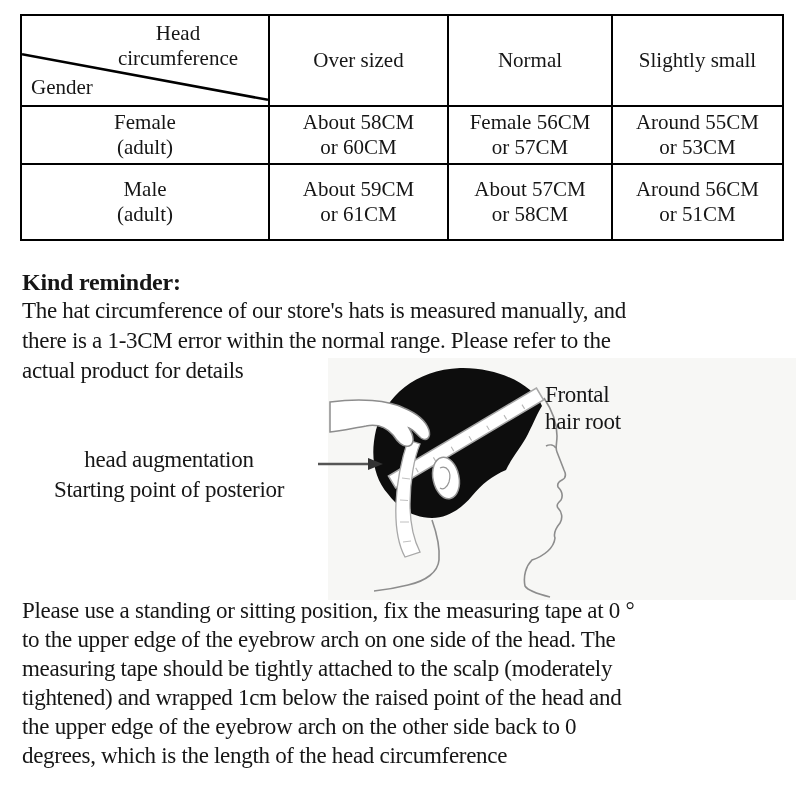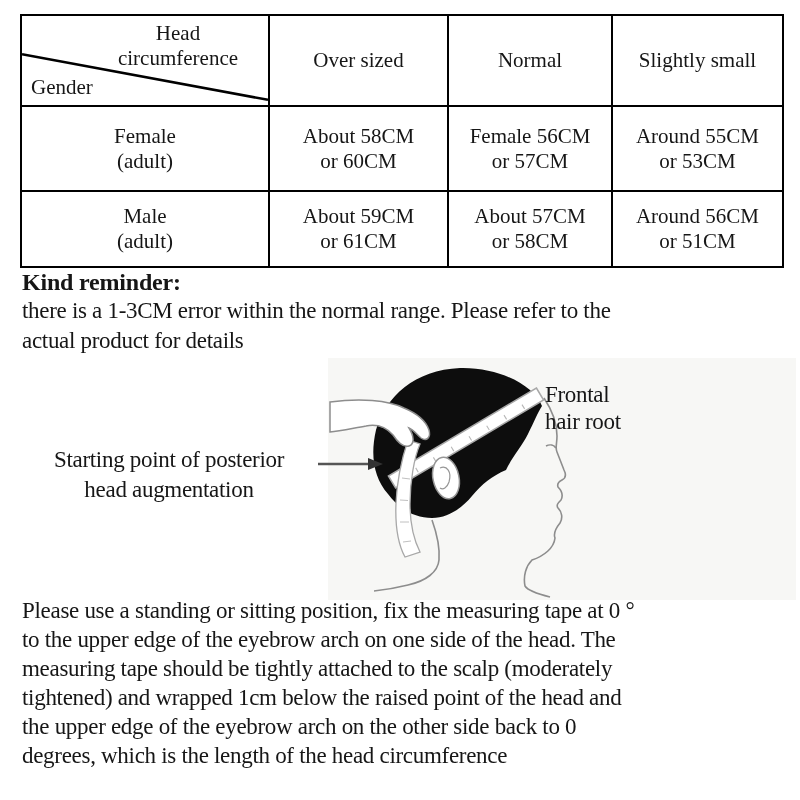--- a/index.html
+++ b/index.html
@@ -56,21 +56,21 @@
       <div class="corner-top">
         <div>Head</div>
         <div>circumference</div>
       </div>
       <div class="corner-bottom">Gender</div>
     </td>
     <td>Over sized</td>
     <td>Normal</td>
     <td>Slightly small</td>
   </tr>
-  <tr style="height:85px">
+  <tr style="height:58px">
     <td>
       <div>Female</div>
       <div>(adult)</div>
     </td>
     <td>
       <div>About 58CM</div>
       <div>or 60CM</div>
     </td>
     <td>
       <div>Female 56CM</div>
@@ -97,20 +97,21 @@
     <td>
       <div>Around 56CM</div>
       <div>or 51CM</div>
     </td>
   </tr>
 </tbody>
   </table>
 
 <div class="sec" style="top:268px">
   <div class="sec-heading">Kind reminder:</div>
+  <div class="sec-line">The hat circumference of our store's hats is measured manually, and</div>
   <div class="sec-line">there is a 1-3CM error within the normal range. Please refer to the</div>
   <div class="sec-line">actual product for details</div>
 </div>
 
 <svg class="diagram-svg" width="490" height="245" viewBox="0 0 490 245">
   <rect x="18" y="0" width="468" height="242" fill="#f7f7f5"></rect>
 
   <path fill="#0d0d0d" d="
     M150,10
     C105,12 76,38 66,72
@@ -169,22 +170,22 @@
     <polygon points="73,106 58,100 58,112" fill="#333333"></polygon>
   </g>
 </svg>
 
 <div class="label-frontal">
   <div>Frontal</div>
   <div>hair root</div>
 </div>
 
 <div class="label-posterior">
+  <div>head augmentation</div>
   <div>Starting point of posterior</div>
-  <div>head augmentation</div>
 </div>
 
 <div class="sec sec2" style="top:596px">
   <div class="sec-line">Please use a standing or sitting position, fix the measuring tape at 0 °</div>
   <div class="sec-line">to the upper edge of the eyebrow arch on one side of the head. The</div>
   <div class="sec-line">measuring tape should be tightly attached to the scalp (moderately</div>
   <div class="sec-line">tightened) and wrapped 1cm below the raised point of the head and</div>
   <div class="sec-line">the upper edge of the eyebrow arch on the other side back to 0</div>
   <div class="sec-line">degrees, which is the length of the head circumference</div>
 </div>

